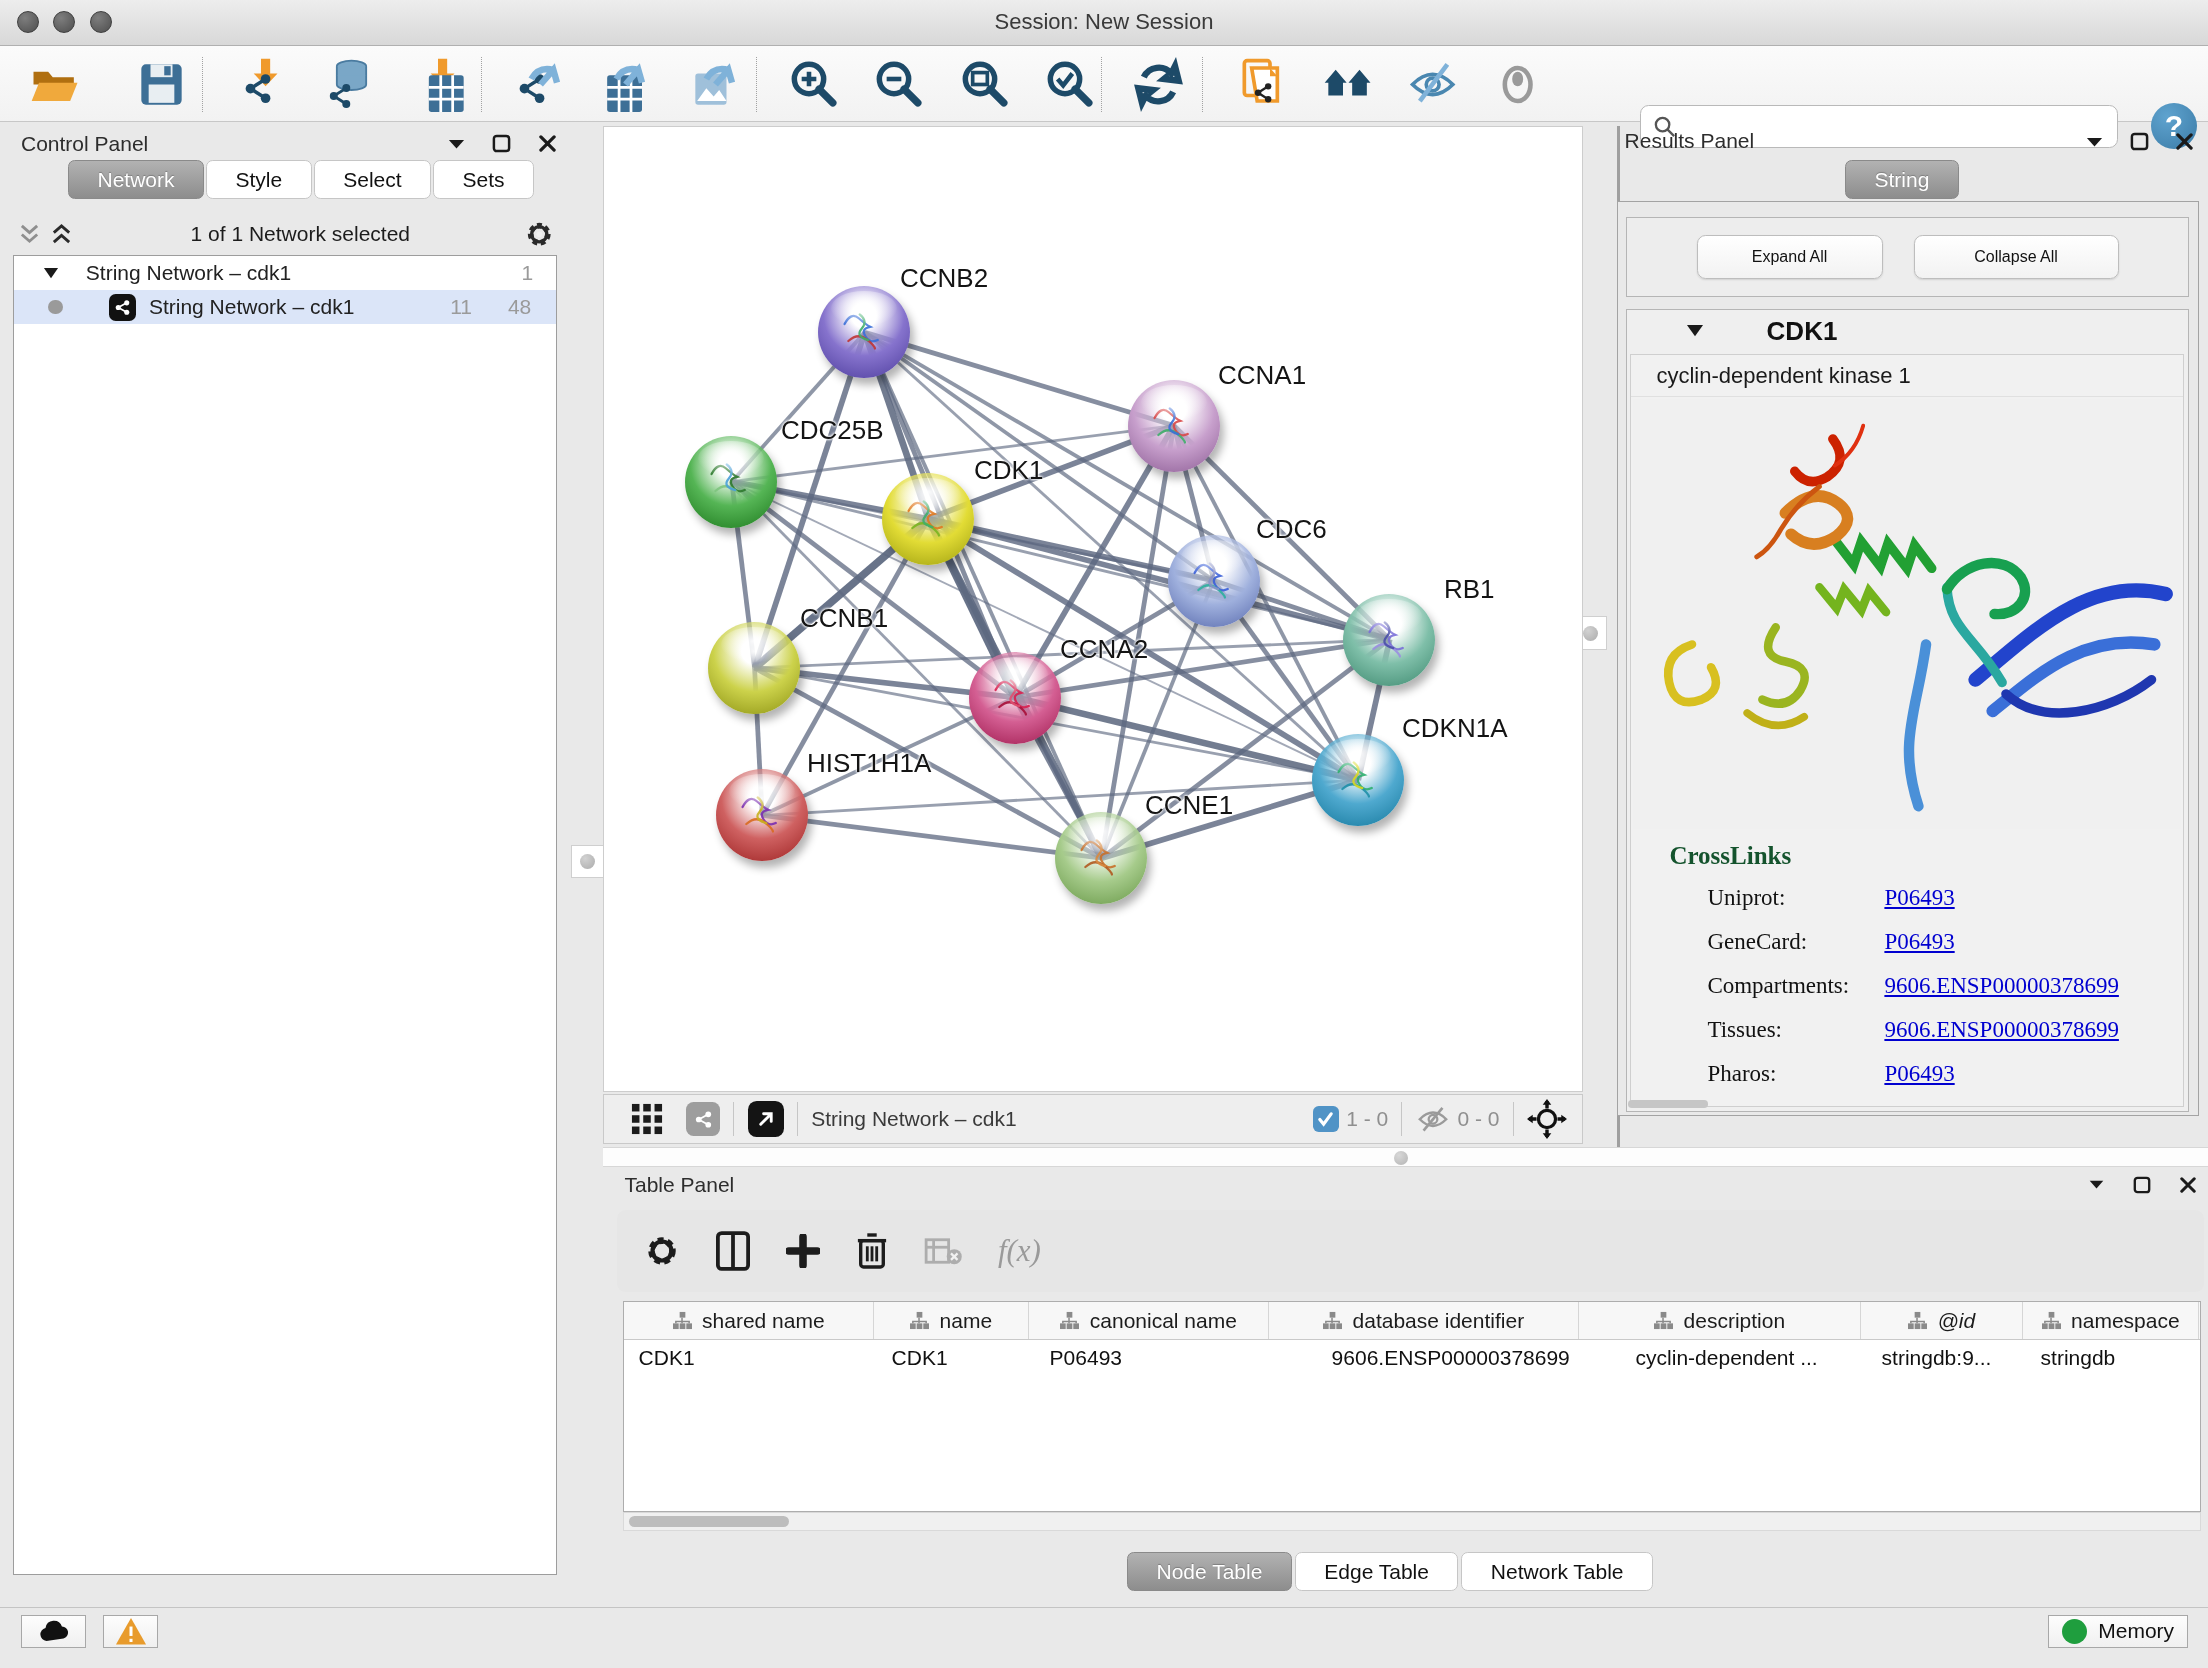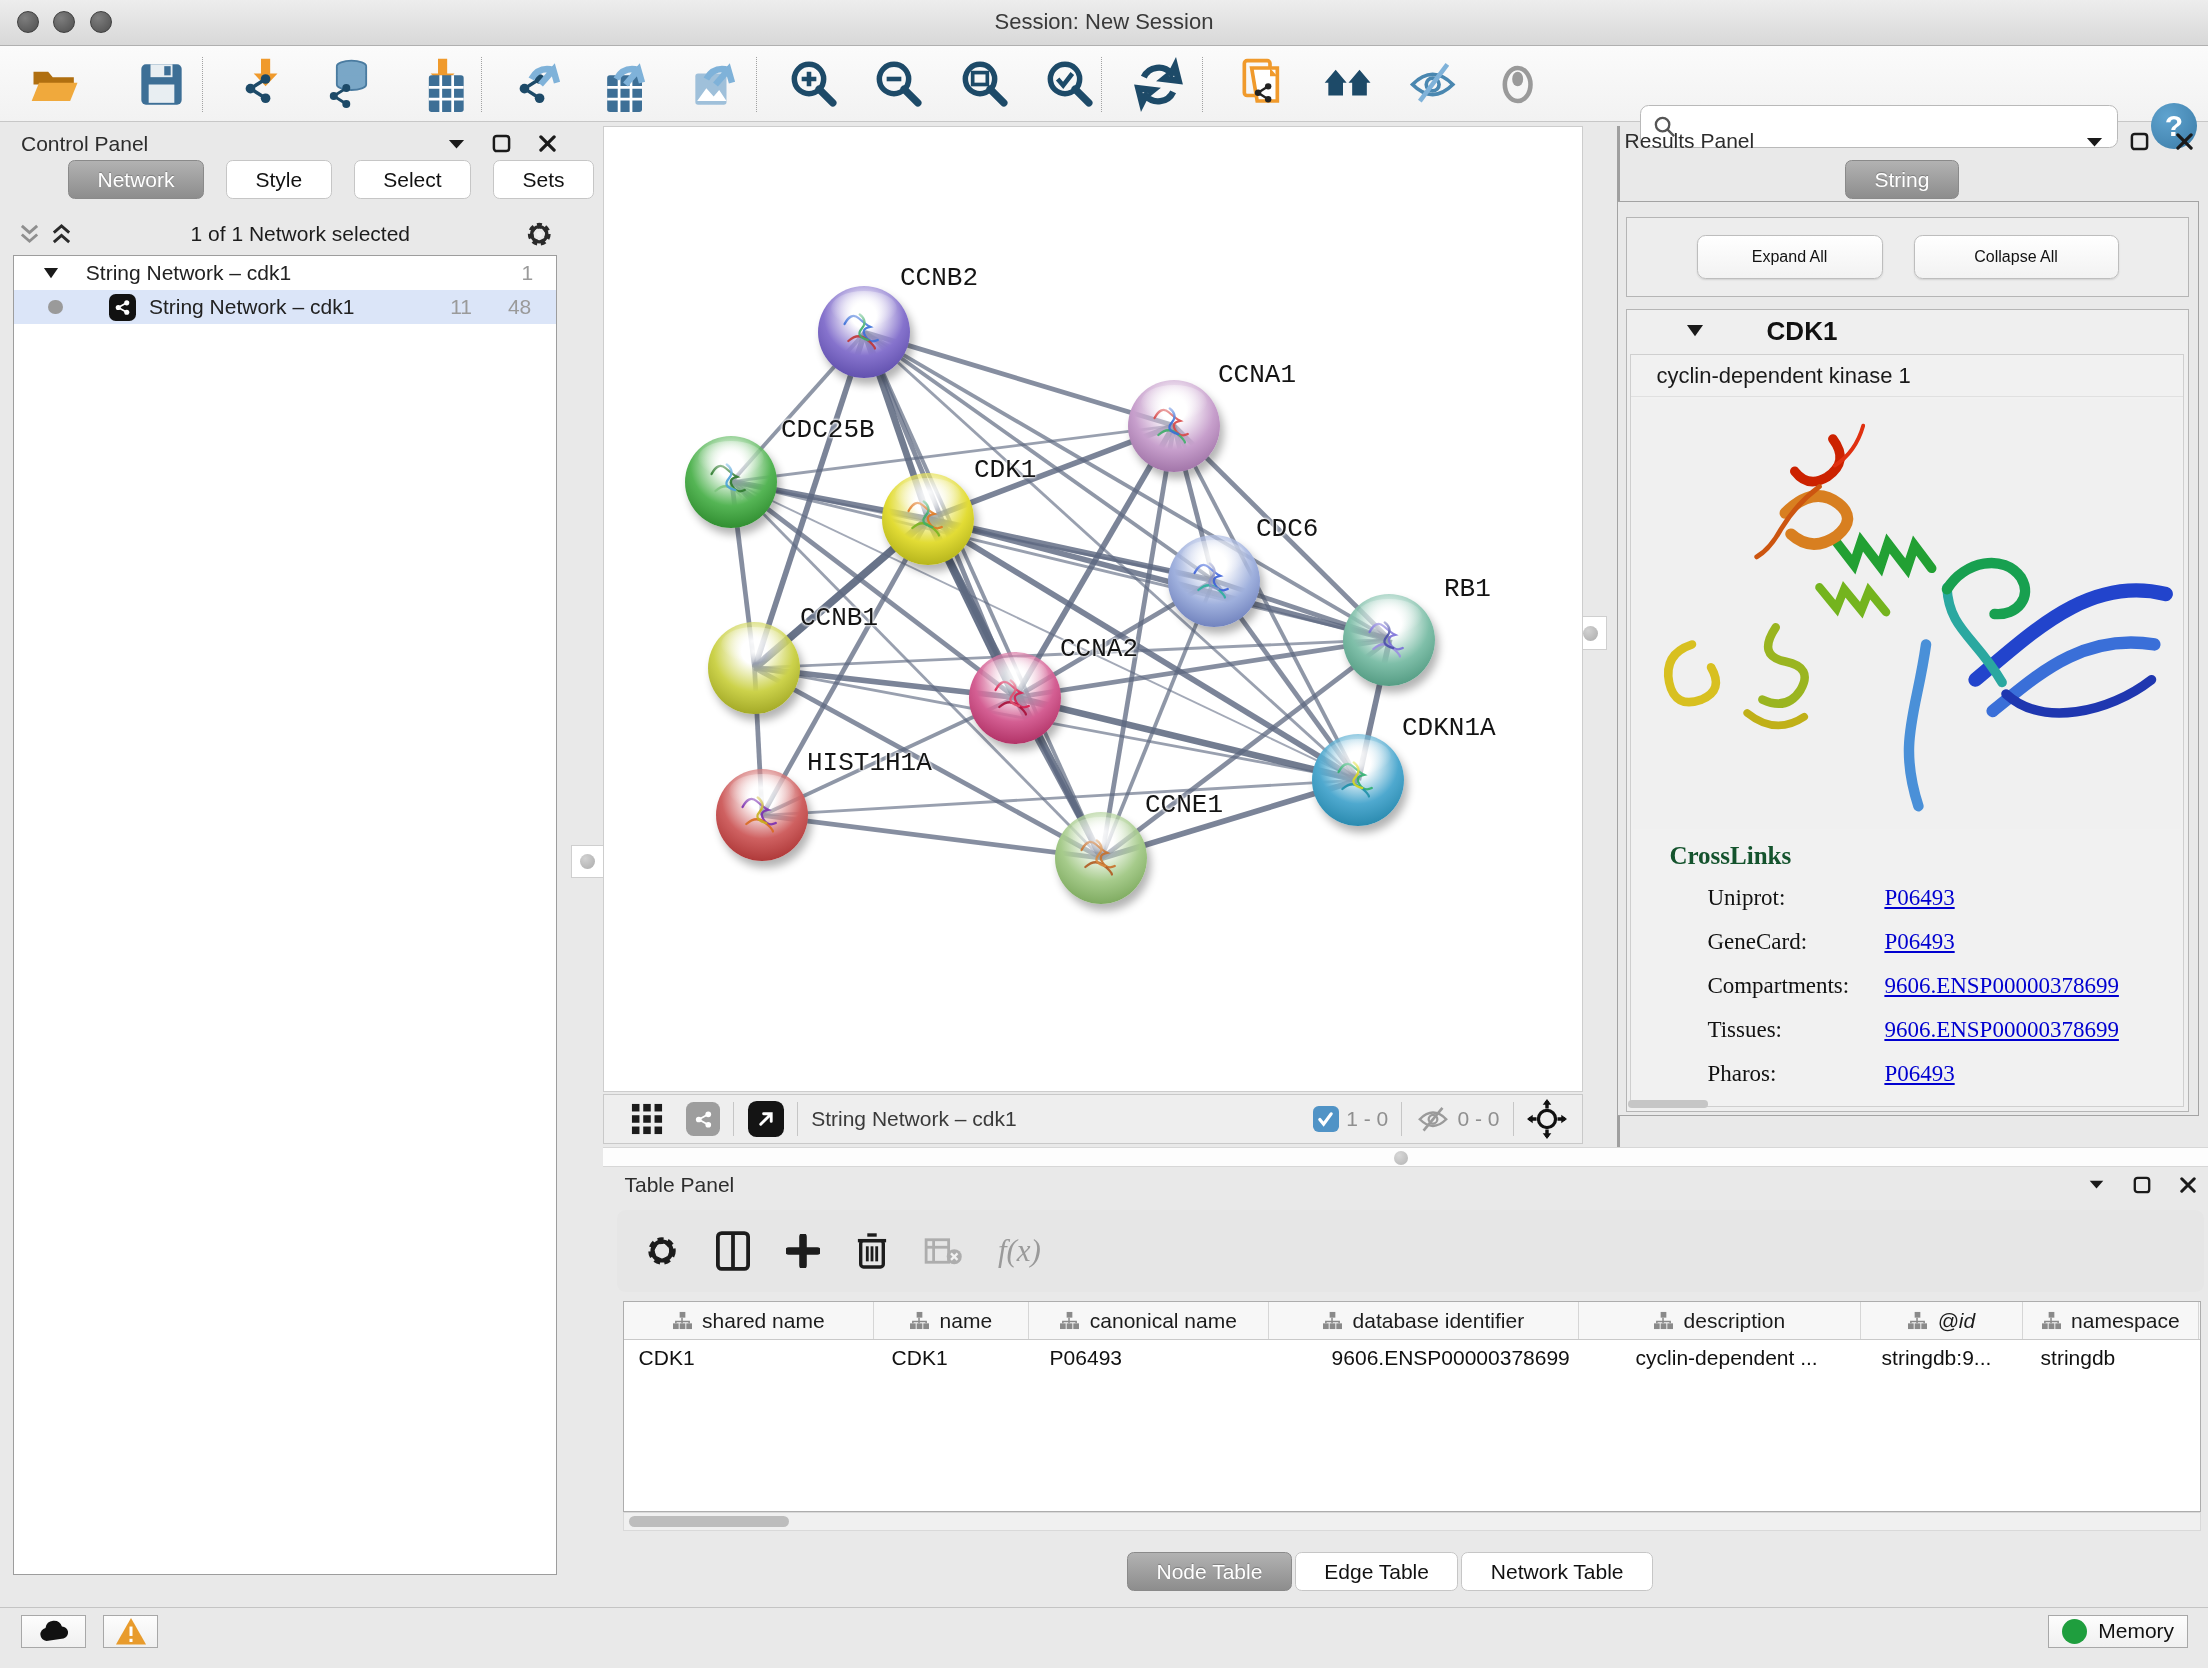--- a/index.html
+++ b/index.html
@@ -28,42 +28,42 @@
   .helpbtn { position:absolute; left:2151px; top:57px; width:46px; height:46px; border-radius:50%;
     background:radial-gradient(circle at 35% 30%, #5fa3cf, #3b7ba6); color:#fff; font-size:30px; font-weight:bold;
     display:flex; align-items:center; justify-content:center; }
 
   
   .phead { position:absolute; display:flex; align-items:center; font-size:21px; color:#2d2d2d; }
   .phead .sp { flex:1; }
   .pico { width:32px; height:25px; display:flex; align-items:center; justify-content:center; }
 
   
-  .cp-tabs { position:absolute; left:68px; top:160px; display:flex; gap:22px; }
+  .cp-tabs { position:absolute; left:68px; top:160px; display:flex; gap:2px; }
   .tabbtn { height:39px; padding:0 28.5px; font-size:21px; display:flex; align-items:center; justify-content:center;
     background:#fff; border:1px solid #c6c6c6; border-radius:6.7px; color:#111; }
   .tabbtn.active { background:linear-gradient(#b2b2b2,#8d8d8d); color:#fff; border-color:#8a8a8a;
     text-shadow:0 -1px 1px rgba(0,0,0,.25); }
   .cp-status { position:absolute; left:13.3px; top:215px; width:542px; height:38px; display:flex; align-items:center; }
   .cp-status .txt { flex:1; text-align:center; font-size:21px; color:#1c1c1c; }
   .listbox { position:absolute; left:13.3px; top:255px; width:544px; height:1320px; background:#fff;
     border:1.9px solid #9d9d9d; }
   .trow { height:34px; display:flex; align-items:center; font-size:21px; }
   .trow .cnt { color:#9a9a9a; }
   .trow.sel { background:#dbe5f8; }
   .sharebadge { width:27px; height:27px; background:#111; border-radius:6.7px; display:flex; align-items:center; justify-content:center; }
 
   
   .grip { position:absolute; background:#fff; border:1px solid #cfcfcf; display:flex; align-items:center; justify-content:center; }
   .grip i { width:15px; height:15px; border-radius:50%; background:radial-gradient(circle at 35% 30%, #d2d2d2, #ababab); }
 
   
   .canvas { position:absolute; left:603px; top:126px; width:980px; height:966px; background:#fff; border:1px solid #cdcdcd; overflow:hidden; }
   .nlabel { position:absolute; font-size:26px; color:#141414; white-space:nowrap;
-    text-shadow:0 0 2.9px #fff,0 0 2.9px #fff,0 0 2.9px #fff;font-family:Liberation Mono, monospace; }
+    text-shadow:0 0 2.9px #fff,0 0 2.9px #fff,0 0 2.9px #fff; }
   .pnode { position:absolute; width:92px; height:92px; border-radius:50%;
     box-shadow:3.8px 6.7px 8.6px rgba(0,0,0,.30); }
   .pnode .hl { position:absolute; left:14%; top:5%; width:72%; height:38%; border-radius:50%;
     background:radial-gradient(ellipse at 50% 40%, rgba(255,255,255,.95), rgba(255,255,255,0) 75%); }
 
   
   .viewbar { position:absolute; left:603px; top:1094px; width:980px; height:50px;
     background:#eeeeee; border:1px solid #c9c9c9; display:flex; align-items:center; }
   .viewbar .vsep { width:1px; height:34px; background:#c6c6c6; margin:0 13.3px; }
   .viewbar .vtitle { font-size:21px; color:#3a3a3a; }

